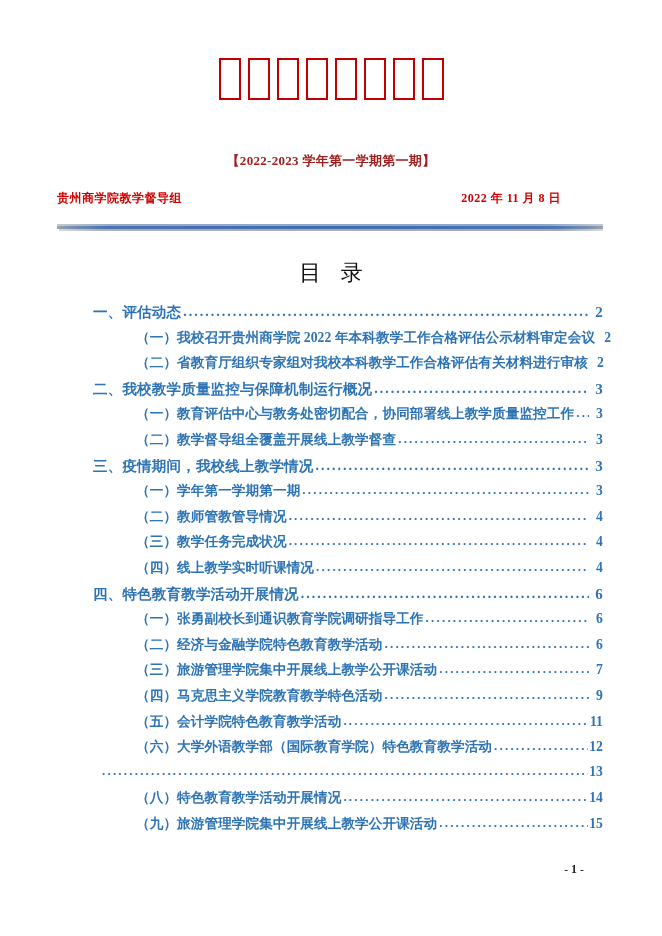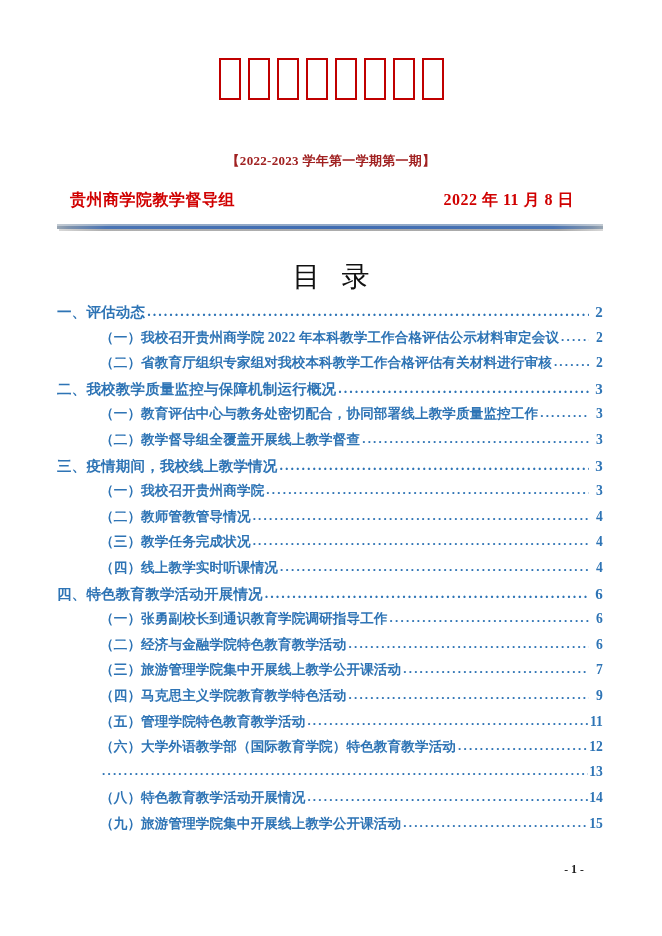--- a/index.html
+++ b/index.html
@@ -53,28 +53,28 @@
     text-align: center;
     color: #a02020;
     font-size: 13px;
     font-weight: bold;
     letter-spacing: 0.3px;
     white-space: nowrap;
   }
 
   .org-row {
     position: absolute;
-    left: 70px;
+    left: 57px;
     top: 190px;
     width: 546px;
     display: flex;
     justify-content: space-between;
     align-items: flex-start;
     color: #d00000;
-    font-size: 16px;
+    font-size: 12px;
     font-weight: bold;
     white-space: nowrap;
   }
   .org-name { letter-spacing: 0.5px; }
   .org-date { letter-spacing: 0.5px; padding-right: 42px; }
 
   .rule-wrap {
     position: absolute;
     left: 57px;
     top: 224px;
@@ -114,42 +114,42 @@
       #d8d8d8 0%, #b0b0b0 8%, #a8a8a8 92%, #d8d8d8 100%);
   }
 
   
   .toc-heading {
     position: absolute;
     left: 0;
     top: 258px;
     width: 662px;
     text-align: center;
-    font-size: 28px;
+    font-size: 22px;
     color: #111111;
     letter-spacing: 7px;
     text-indent: 7px;
     font-family: "Liberation Serif", "DejaVu Serif", serif;
   }
 
   
   .toc {
     position: absolute;
     left: 57px;
     top: 303px;
     width: 546px;
   }
   .toc-row {
     display: flex;
     align-items: baseline;
     color: #2e74b5;
     white-space: nowrap;
     height: 25.6px;
   }
-  .toc-row .txt { flex: 0 0 auto; }
+  .toc-row .txt { flex: 0 0 auto; margin-left: 36px; }
   .toc-row .leader {
     flex: 1 1 auto;
     overflow: hidden;
     white-space: nowrap;
     margin: 0 1px 0 2px;
     letter-spacing: 2.1px;
     font-size: 14px;
     line-height: 1;
   }
   .toc-row .pg {
@@ -241,21 +241,21 @@
         <span class="txt">（二）教学督导组全覆盖开展线上教学督查</span>
         <span class="leader">...........................................................................................................</span>
         <span class="pg">3</span>
       </div>
       <div class="toc-row lvl1">
         <span class="txt">三、疫情期间，我校线上教学情况</span>
         <span class="leader">...........................................................................................................</span>
         <span class="pg">3</span>
       </div>
       <div class="toc-row lvl2">
-        <span class="txt">（一）我校召开贵州商学院</span>
+        <span class="txt">（一）学年第一学期第一期</span>
         <span class="leader">...........................................................................................................</span>
         <span class="pg">3</span>
       </div>
       <div class="toc-row lvl2">
         <span class="txt">（二）教师管教管导情况</span>
         <span class="leader">...........................................................................................................</span>
         <span class="pg">4</span>
       </div>
       <div class="toc-row lvl2">
         <span class="txt">（三）教学任务完成状况</span>
@@ -286,21 +286,21 @@
         <span class="txt">（三）旅游管理学院集中开展线上教学公开课活动</span>
         <span class="leader">...........................................................................................................</span>
         <span class="pg">7</span>
       </div>
       <div class="toc-row lvl2">
         <span class="txt">（四）马克思主义学院教育教学特色活动</span>
         <span class="leader">...........................................................................................................</span>
         <span class="pg">9</span>
       </div>
       <div class="toc-row lvl2">
-        <span class="txt">（五）管理学院特色教育教学活动</span>
+        <span class="txt">（五）会计学院特色教育教学活动</span>
         <span class="leader">...........................................................................................................</span>
         <span class="pg">11</span>
       </div>
       <div class="toc-row lvl2">
         <span class="txt">（六）大学外语教学部（国际教育学院）特色教育教学活动</span>
         <span class="leader">...........................................................................................................</span>
         <span class="pg">12</span>
       </div>
       <div class="toc-row lvl2">
         <span class="leader">...........................................................................................................</span>

